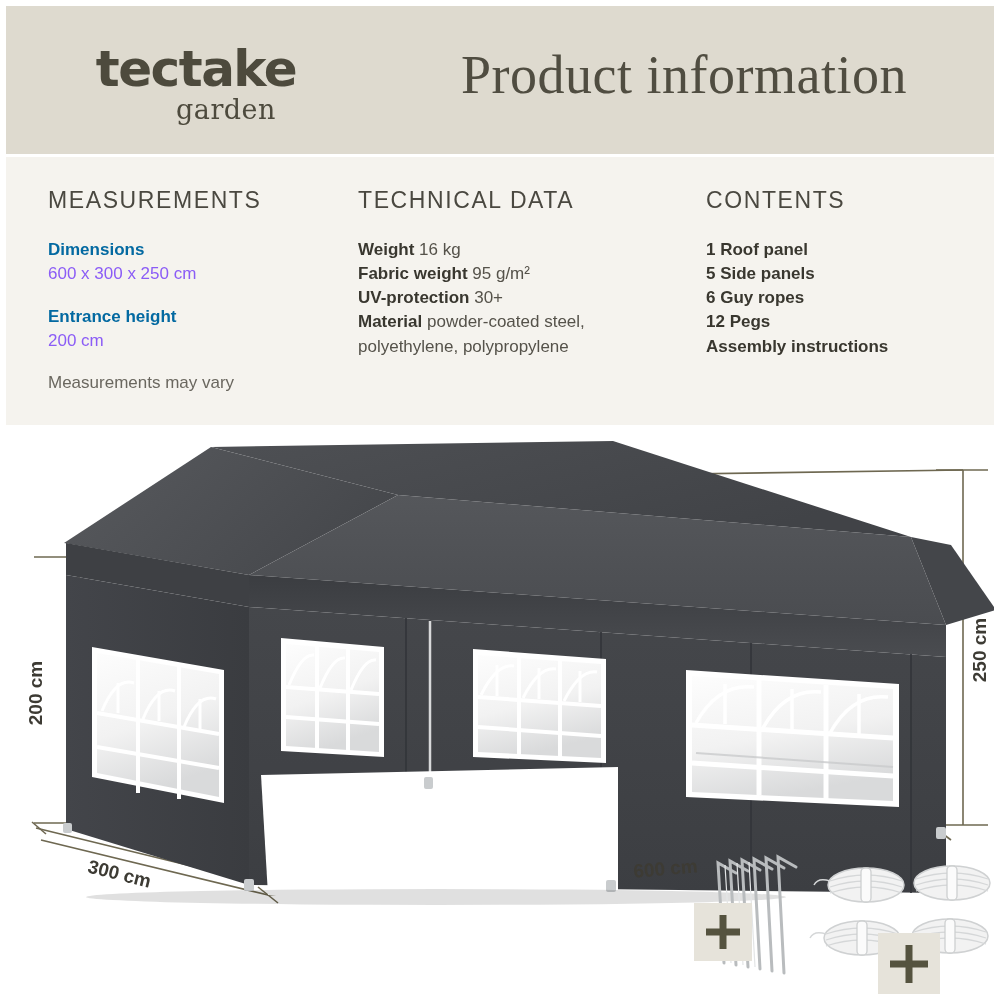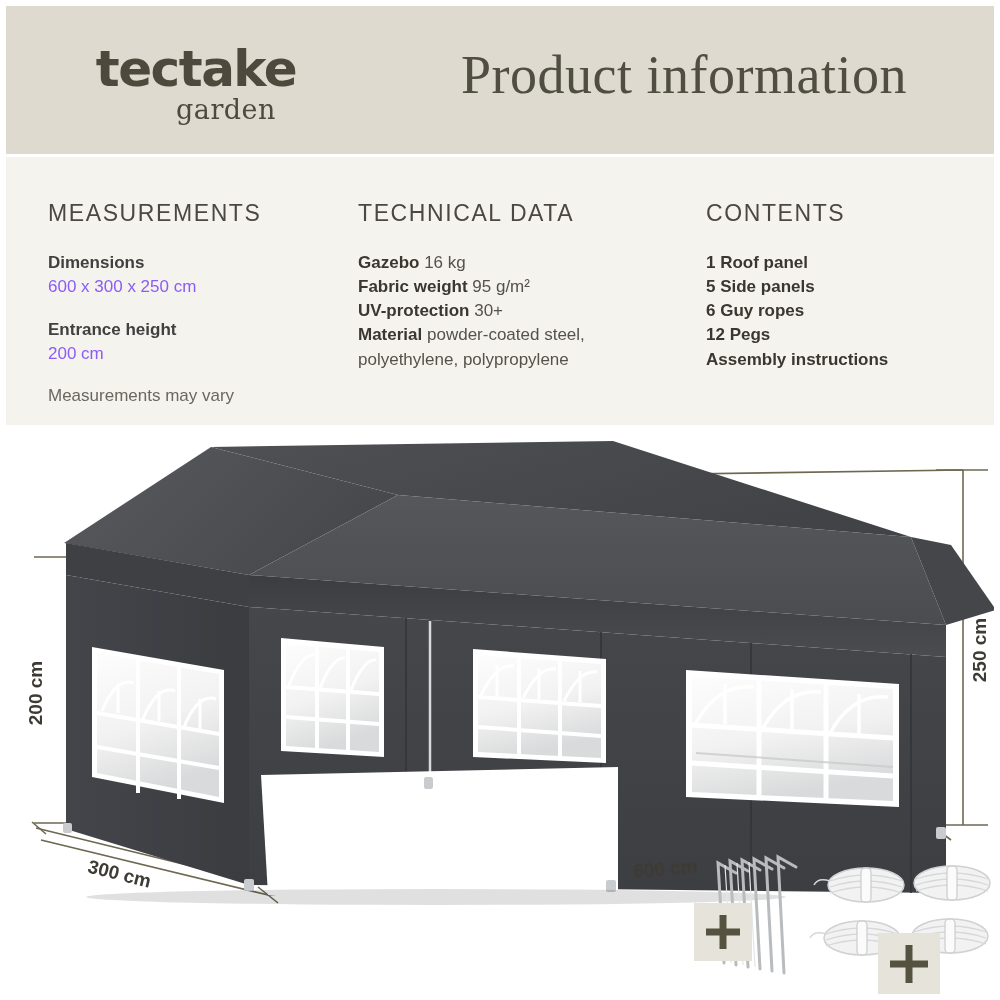--- a/index.html
+++ b/index.html
@@ -61,39 +61,39 @@
   }
 
   
   .info-panel{
     position:absolute;left:6px;top:157px;
     width:988px;height:268px;
     background:#f5f3ee;
     box-sizing:border-box;
   }
   .col{
-    position:absolute;top:30px;margin-top:13px;
+    position:absolute;top:30px;
   }
   .col-meas{left:42px;width:300px;}
   .col-tech{left:352px;width:330px;}
   .col-cont{left:700px;width:280px;}
 
   .col-head{
     font-size:23px;
     letter-spacing:1.6px;
     color:#4a4840;
     font-weight:400;
     margin:0 0 24px 0;
     white-space:nowrap;
   }
   .blk{margin-bottom:19px;}
   .lbl{
     font-size:17px;
     font-weight:bold;
-    color:#404040;
+    color:#0369a1;
     line-height:1.42;
   }
   .val{
     font-size:17px;
     color:#8b5cf6;
     line-height:1.42;
   }
   .line{
     font-size:17px;
     color:#55524a;
@@ -153,21 +153,21 @@
       <div class="blk">
         <div class="lbl">Entrance height</div>
         <div class="val">200 cm</div>
       </div>
       <div class="note">Measurements may vary</div>
     </div>
 
     <div class="col col-tech">
       <div class="col-head">TECHNICAL DATA</div>
       <div class="line">
-        <b>Gazebo</b>
+        <b>Weight</b>
         <span>16 kg</span>
       </div>
       <div class="line">
         <b>Fabric weight</b>
         <span>95 g/m²</span>
       </div>
       <div class="line">
         <b>UV-protection</b>
         <span>30+</span>
       </div>

